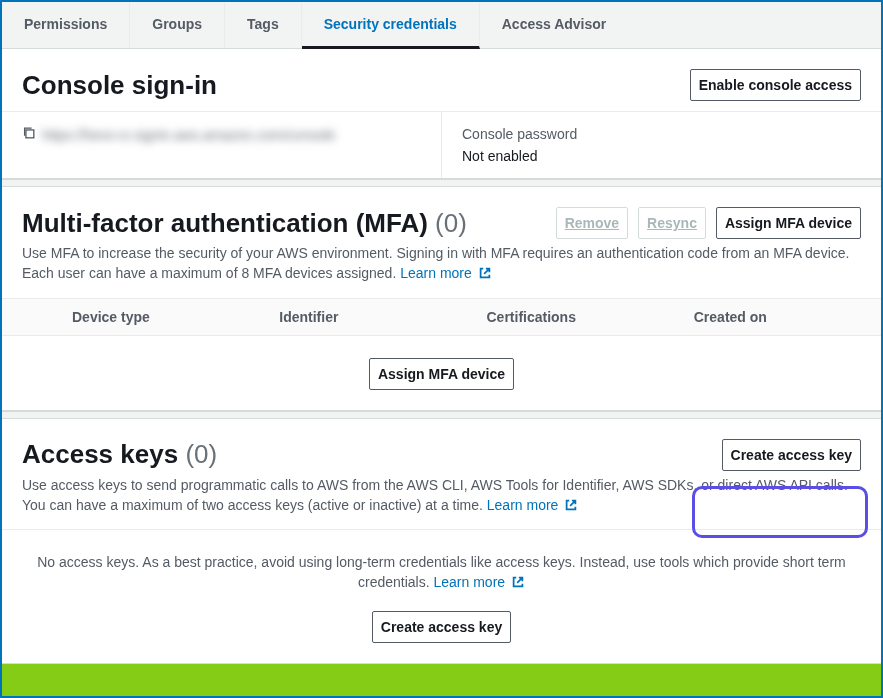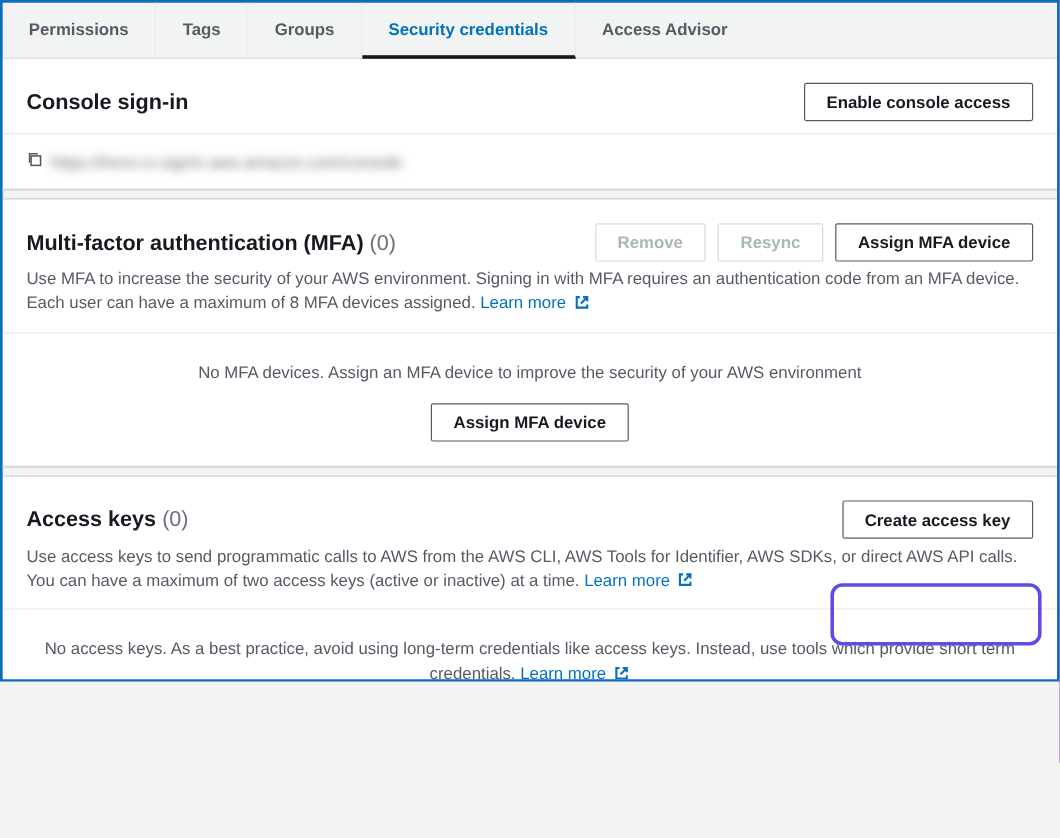--- a/index.html
+++ b/index.html
@@ -5,23 +5,23 @@
   * { box-sizing: border-box; }
   body {
     margin: 0;
     font-family: "Amazon Ember", "Helvetica Neue", Arial, sans-serif;
     background: #f2f3f3;
     color: #16191f;
     font-size: 14px;
   }
   .frame {
     width: 883px;
-    height: 568px;
+    height: 698px;
     border: 2px solid #0073bb;
-    background: #6d28d9;
+    background: #84cc16;
     overflow: hidden;
     position: relative;
   }
   .tabs {
     display: flex;
     background: #f2f3f3;
     border-bottom: 1px solid #d5dbdb;
     padding: 0;
   }
   .tab {
@@ -48,43 +48,44 @@
     border-top: 1px solid #d5dbdb;
     border-bottom: 1px solid #d5dbdb;
   }
   .panel-header {
     display: flex;
     justify-content: space-between;
     align-items: center;
     padding: 20px 20px 10px 20px;
   }
   .panel-title {
-    font-size: 18px;
+    font-size: 26px;
     font-weight: 700;
   }
   .panel-title .count {
     color: #687078;
     font-weight: 400;
   }
   .btn {
     border: 1px solid #545b64;
     background: #fff;
-    padding: 7px 18px;
+    padding: 7px 8px;
     font-size: 14px;
     font-weight: 700;
     color: #16191f;
     border-radius: 2px;
     cursor: pointer;
     white-space: nowrap;
     text-align: right;
   }
   .btn.disabled {
     color: #aab7b8;
     border-color: #d5dbdb;
     cursor: default;
+    text-decoration: underline;
   }
   .btn-row { display: flex; gap: 10px; }
   .desc {
     padding: 0 20px 12px 20px;
     color: #545b64;
     line-height: 1.45;
     font-size: 14px;
   }
   .link { color: #0073bb; cursor: pointer; }
   .ext-icon {
@@ -140,22 +141,22 @@
     pointer-events: none;
   }
 </style>
 </head>
 <body>
 
 <div class="frame">
 
   <div class="tabs">
     <div class="tab">Permissions</div>
+    <div class="tab">Groups</div>
     <div class="tab">Tags</div>
-    <div class="tab">Groups</div>
     <div class="tab active">Security credentials</div>
     <div class="tab" style="border-right:none">Access Advisor</div>
   </div>
 
   <div class="panel">
     <div class="panel-header">
       <div class="panel-title">Console sign-in</div>
       <button class="btn">Enable console access</button>
     </div>
     <div class="kv-row">
@@ -163,20 +164,24 @@
         <div class="kv-value">
           <span class="copy-icon">
             <svg viewBox="0 0 16 16" fill="none" stroke="#545b64" stroke-width="1.5">
                 <rect x="4.5" y="4.5" width="9" height="9"></rect>
                 <path d="M3 11V2.5H11"></path>
               </svg>
           </span>
           <span class="blurred">https://hevo-cr.signin.aws.amazon.com/console</span>
         </div>
       </div>
+      <div class="kv-cell">
+        <div class="kv-label">Console password</div>
+        <div class="kv-value">Not enabled</div>
+      </div>
     </div>
   </div>
 
   <div class="panel-gap"></div>
 
   <div class="panel">
     <div class="panel-header" style="padding-bottom:4px;">
       <div class="panel-title">
         <span>Multi-factor authentication (MFA)</span>
         <span class="count">(0)</span>
@@ -186,22 +191,28 @@
         <button class="btn disabled">Resync</button>
         <button class="btn">Assign MFA device</button>
       </div>
     </div>
     <div class="desc">
       <span>Use MFA to increase the security of your AWS environment. Signing in with MFA requires an authentication code from an MFA device. Each user can have a maximum of 8 MFA devices assigned. </span><a class="link">Learn more</a>
       <span class="ext-icon"><svg viewBox="0 0 16 16" fill="none" stroke="#0073bb" stroke-width="2">
             <path d="M6 3H3v10h10v-3M9 3h4v4M13 3L7 9"></path>
           </svg></span>
     </div>
+    <div class="table-head">
+      <div class="th expand-col"></div>
+      <div class="th">Device type</div>
+      <div class="th">Identifier</div>
+      <div class="th">Certifications</div>
+      <div class="th">Created on</div>
+    </div>
     <div class="empty-state">
-      <div class="empty-text">No MFA devices. Assign an MFA device to improve the security of your AWS environment</div>
       <button class="btn">Assign MFA device</button>
     </div>
   </div>
 
   <div class="panel-gap"></div>
 
   <div class="panel">
     <div class="panel-header" style="padding-bottom:4px;gap:20px;">
       <div class="panel-title">
         <span>Access keys</span>

